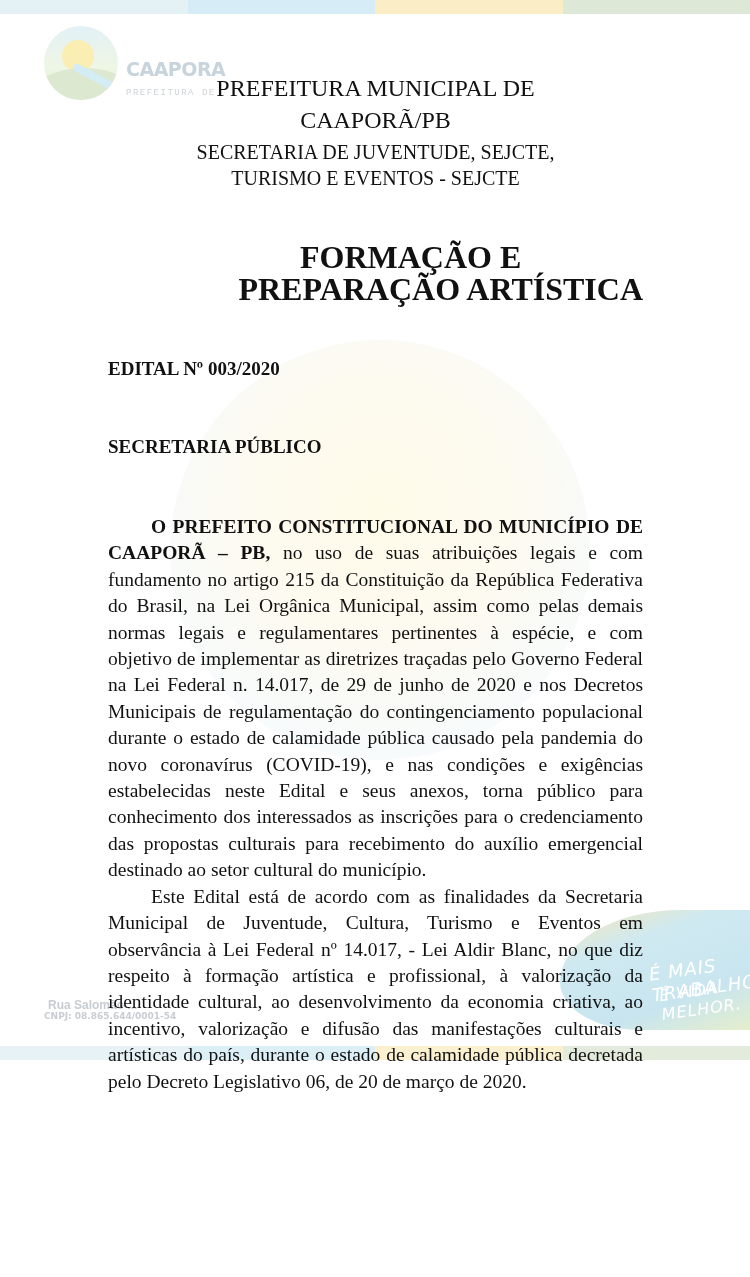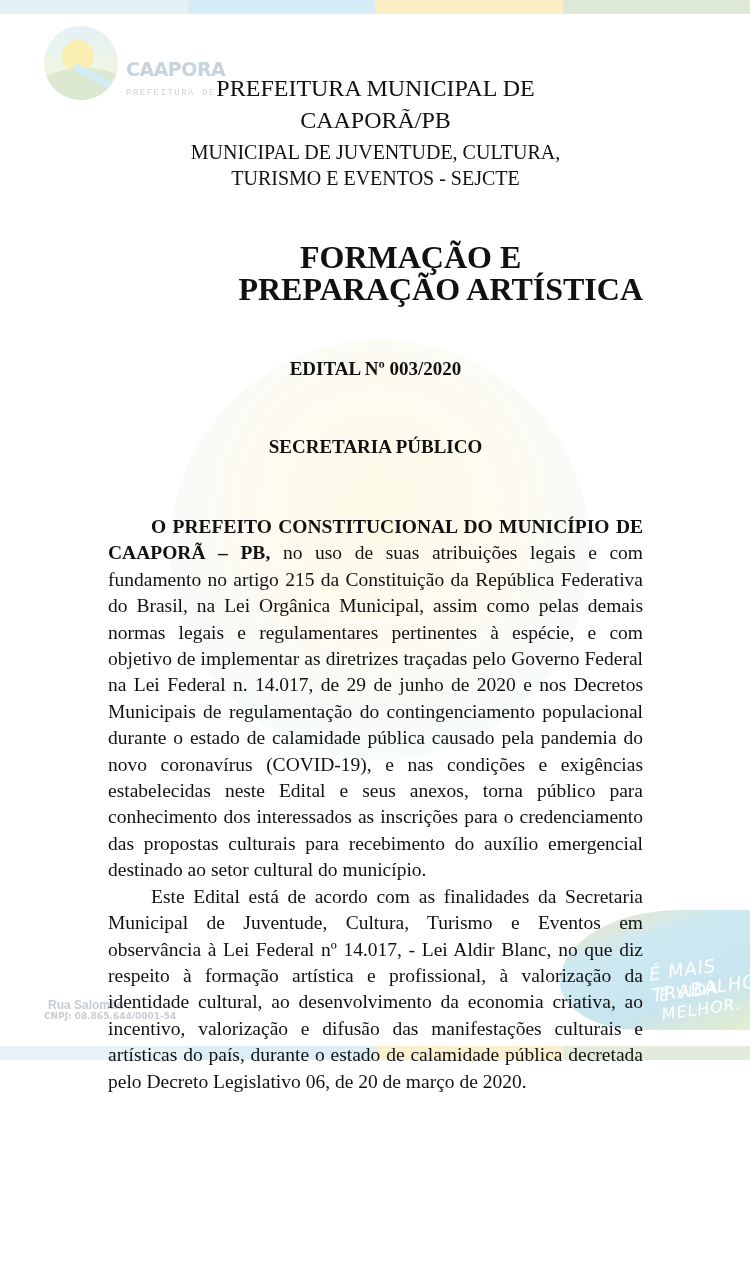--- a/index.html
+++ b/index.html
@@ -33,21 +33,21 @@
     .wm-slogan2 { position:absolute; left:660px; top:980px; font-family:"DejaVu Sans",sans-serif; font-style:italic; font-size:16px; color:#ffffff; transform:rotate(-8deg); letter-spacing:1px; }
     .wm-addr1 { position:absolute; left:48px; top:998px; font-family:Liberation Sans, sans-serif; font-size:12px; font-weight:bold; color:#c7cdd2; }
     .wm-addr2 { position:absolute; left:44px; top:1011px; font-family:"DejaVu Sans",sans-serif; font-size:9px; font-weight:bold; color:#c7cdd2; }
     .bottombar { position:absolute; left:0; top:1046px; width:750px; height:14px; display:flex; }
     .bottombar div { flex:1; height:14px; }
 
     .content { position:absolute; left:108px; top:0; width:535px; }
     .h1 { position:absolute; left:0; width:535px; text-align:center; font-weight:normal; font-size:24px; line-height:32px; }
     .h2 { position:absolute; left:0; width:535px; text-align:center; font-size:20px; line-height:26px; }
     .title { position:absolute; left:0; width:535px; font-weight:bold; font-size:32px; line-height:32px; }
-    .subhead { position:absolute; left:0; width:535px; text-align:center; font-weight:bold; font-size:19px; }
+    .subhead { position:absolute; left:0; width:535px; text-align:left; font-weight:bold; font-size:19px; }
     .body { position:absolute; left:0; width:535px; font-size:19.5px; line-height:26.4px; text-align:justify; }
     .body p { margin:0; text-indent:43px; }
     .body b { font-weight:bold; }
   </style>
 </head>
 <body>
 
 <div class="topbar">
   <div style="background:#e4f1f5"></div>
   <div style="background:#d6ecf6"></div>
@@ -74,21 +74,21 @@
     <div class="logo-hill"></div>
     <div class="logo-river"></div>
   </div>
   <div class="logo-top">PREFEITURA DE</div>
   <div class="logo-main">CAAPORA</div>
 </div>
 
 <div class="content">
   <div class="h1" style="top:72px">PREFEITURA MUNICIPAL DE</div>
   <div class="h1" style="top:104px">CAAPORÃ/PB</div>
-  <div class="h2" style="top:139px">MUNICIPAL DE JUVENTUDE, CULTURA,</div>
+  <div class="h2" style="top:139px">SECRETARIA DE JUVENTUDE, SEJCTE,</div>
   <div class="h2" style="top:165px">TURISMO E EVENTOS - SEJCTE</div>
 
   <div class="title" style="top:241px; left:192px; width:343px;">FORMAÇÃO E</div>
   <div class="title" style="top:273px;text-align:right;">PREPARAÇÃO ARTÍSTICA</div>
 
   <div class="subhead" style="top:358px">EDITAL Nº 003/2020</div>
   <div class="subhead" style="top:436px">SECRETARIA PÚBLICO</div>
 
   <div class="body" style="top:514px">
     <p><b>O PREFEITO CONSTITUCIONAL DO MUNICÍPIO DE CAAPORÃ – PB,</b> <span>no uso de suas atribuições legais e com fundamento no artigo 215 da Constituição da República Federativa do Brasil, na Lei Orgânica Municipal, assim como pelas demais normas legais e regulamentares pertinentes à espécie, e com objetivo de implementar as diretrizes traçadas pelo Governo Federal na Lei Federal n. 14.017, de 29 de junho de 2020 e nos Decretos Municipais de regulamentação do contingenciamento populacional durante o estado de calamidade pública causado pela pandemia do novo coronavírus (COVID-19), e nas condições e exigências estabelecidas neste Edital e seus anexos, torna público para conhecimento dos interessados as inscrições para o credenciamento das propostas culturais para recebimento do auxílio emergencial destinado ao setor cultural do município.</span></p>

